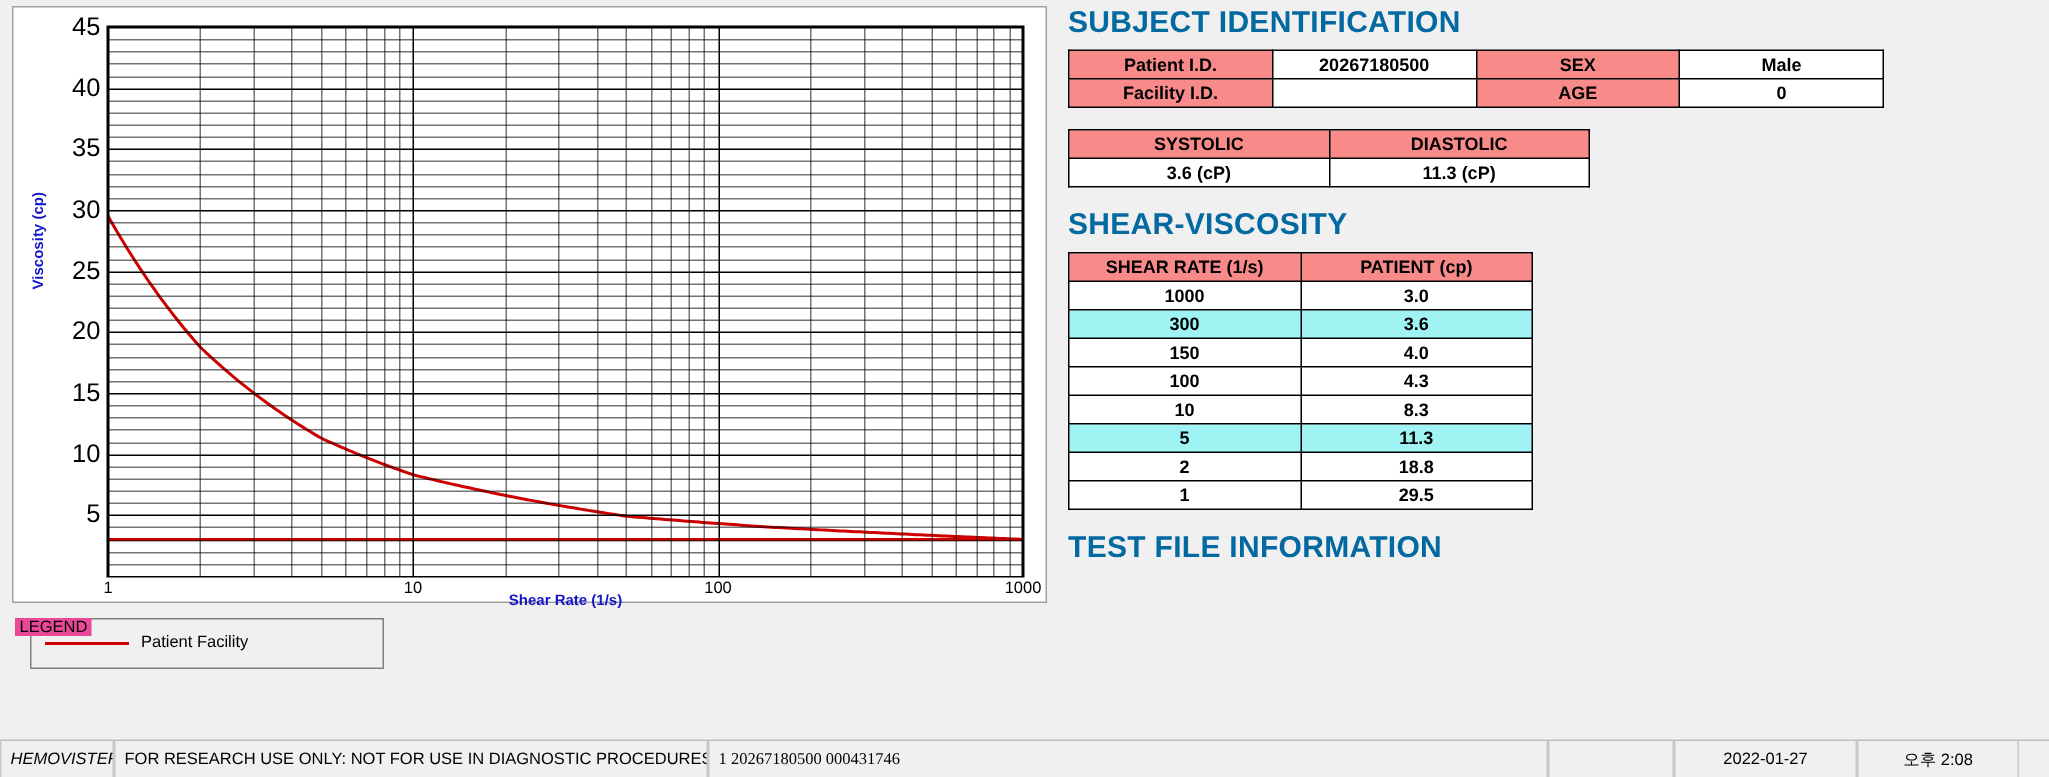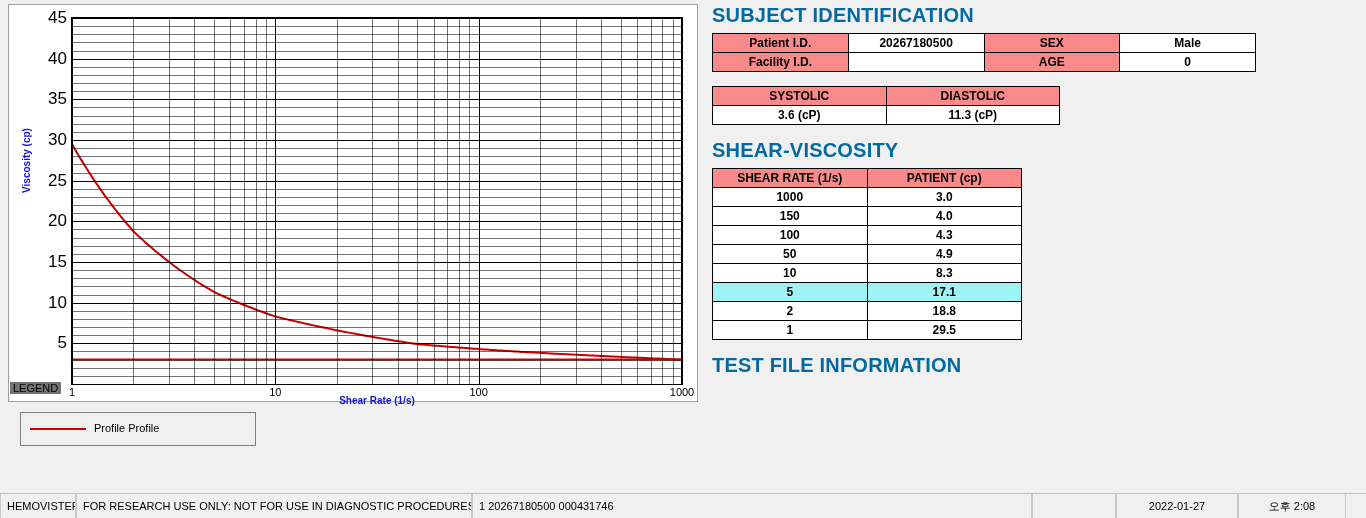--- a/index.html
+++ b/index.html
@@ -115,22 +115,22 @@
     top: 412px;
     width: 236px;
     height: 34px;
     border: 1px solid #808080;
     background: #f0f0f0;
     box-sizing: border-box;
   }
   #legend-title {
     position: absolute;
     left: 10px;
-    top: 382px;
-    background: #737373;
+    top: 412px;
+    background: #ec4899;
     padding: 0 3px;
     font-size: 11px;
     color: #000;
   }
   #legend-line {
     position: absolute;
     left: 30px;
     top: 428px;
     width: 56px;
     height: 2px;
@@ -226,23 +226,23 @@
     border: 1px solid #c8c8c8;
     border-top: none;
     border-bottom: none;
     display: flex;
     align-items: center;
     padding: 0 6px;
     box-sizing: border-box;
     white-space: nowrap;
     overflow: hidden;
   }
-  #sb-app { width: 76px; }
+  #sb-app { width: 76px; font-style: italic; }
   #sb-notice { width: 396px; }
-  #sb-file { width: 560px; }
+  #sb-file { width: 560px; font-family: Liberation Serif, serif; }
   #sb-blank { width: 84px; }
   #sb-date { width: 122px; justify-content: center; }
   #sb-time { width: 108px; justify-content: center; }
   .kdate { font-family: "Liberation Sans", sans-serif; }
 </style>
 </head>
 <body>
 
 <div id="app">
 
@@ -349,21 +349,21 @@
         <div class="x-tick-label" style="left: 204.333px;">10</div>
         <div class="x-tick-label" style="left: 407.667px;">100</div>
         <div class="x-tick-label" style="left: 611px;">1000</div>
       </div>
     <div id="x-axis-title">Shear Rate (1/s)</div>
   </div>
 
   <div id="legend-box"></div>
   <div id="legend-title">LEGEND</div>
   <div id="legend-line"></div>
-  <div id="legend-label">Profile Profile</div>
+  <div id="legend-label">Patient Facility</div>
 
   <div id="report">
 
     <div class="blk">
       <div class="section-title">SUBJECT IDENTIFICATION</div>
       <table class="rpt" id="subject-table">
         <tbody>
           <tr>
             <td class="hdr">Patient I.D.</td>
             <td class="val">20267180500</td>
@@ -400,39 +400,39 @@
       <table class="rpt" id="sv-table">
         <tbody id="sv-body">
           <tr>
             <td class="hdr">SHEAR RATE (1/s)</td>
             <td class="hdr">PATIENT (cp)</td>
           </tr>
         <tr>
               <td class="val-b">1000</td>
               <td class="val">3.0</td>
             </tr>
+            <tr class="hl">
+              <td class="">300</td>
+              <td class="">3.6</td>
+            </tr>
             <tr>
               <td class="val-b">150</td>
               <td class="val">4.0</td>
             </tr>
             <tr>
               <td class="val-b">100</td>
               <td class="val">4.3</td>
             </tr>
             <tr>
-              <td class="val-b">50</td>
-              <td class="val">4.9</td>
-            </tr>
-            <tr>
               <td class="val-b">10</td>
               <td class="val">8.3</td>
             </tr>
             <tr class="hl">
               <td class="">5</td>
-              <td class="">17.1</td>
+              <td class="">11.3</td>
             </tr>
             <tr>
               <td class="val-b">2</td>
               <td class="val">18.8</td>
             </tr>
             <tr>
               <td class="val-b">1</td>
               <td class="val">29.5</td>
             </tr>
           </tbody>

